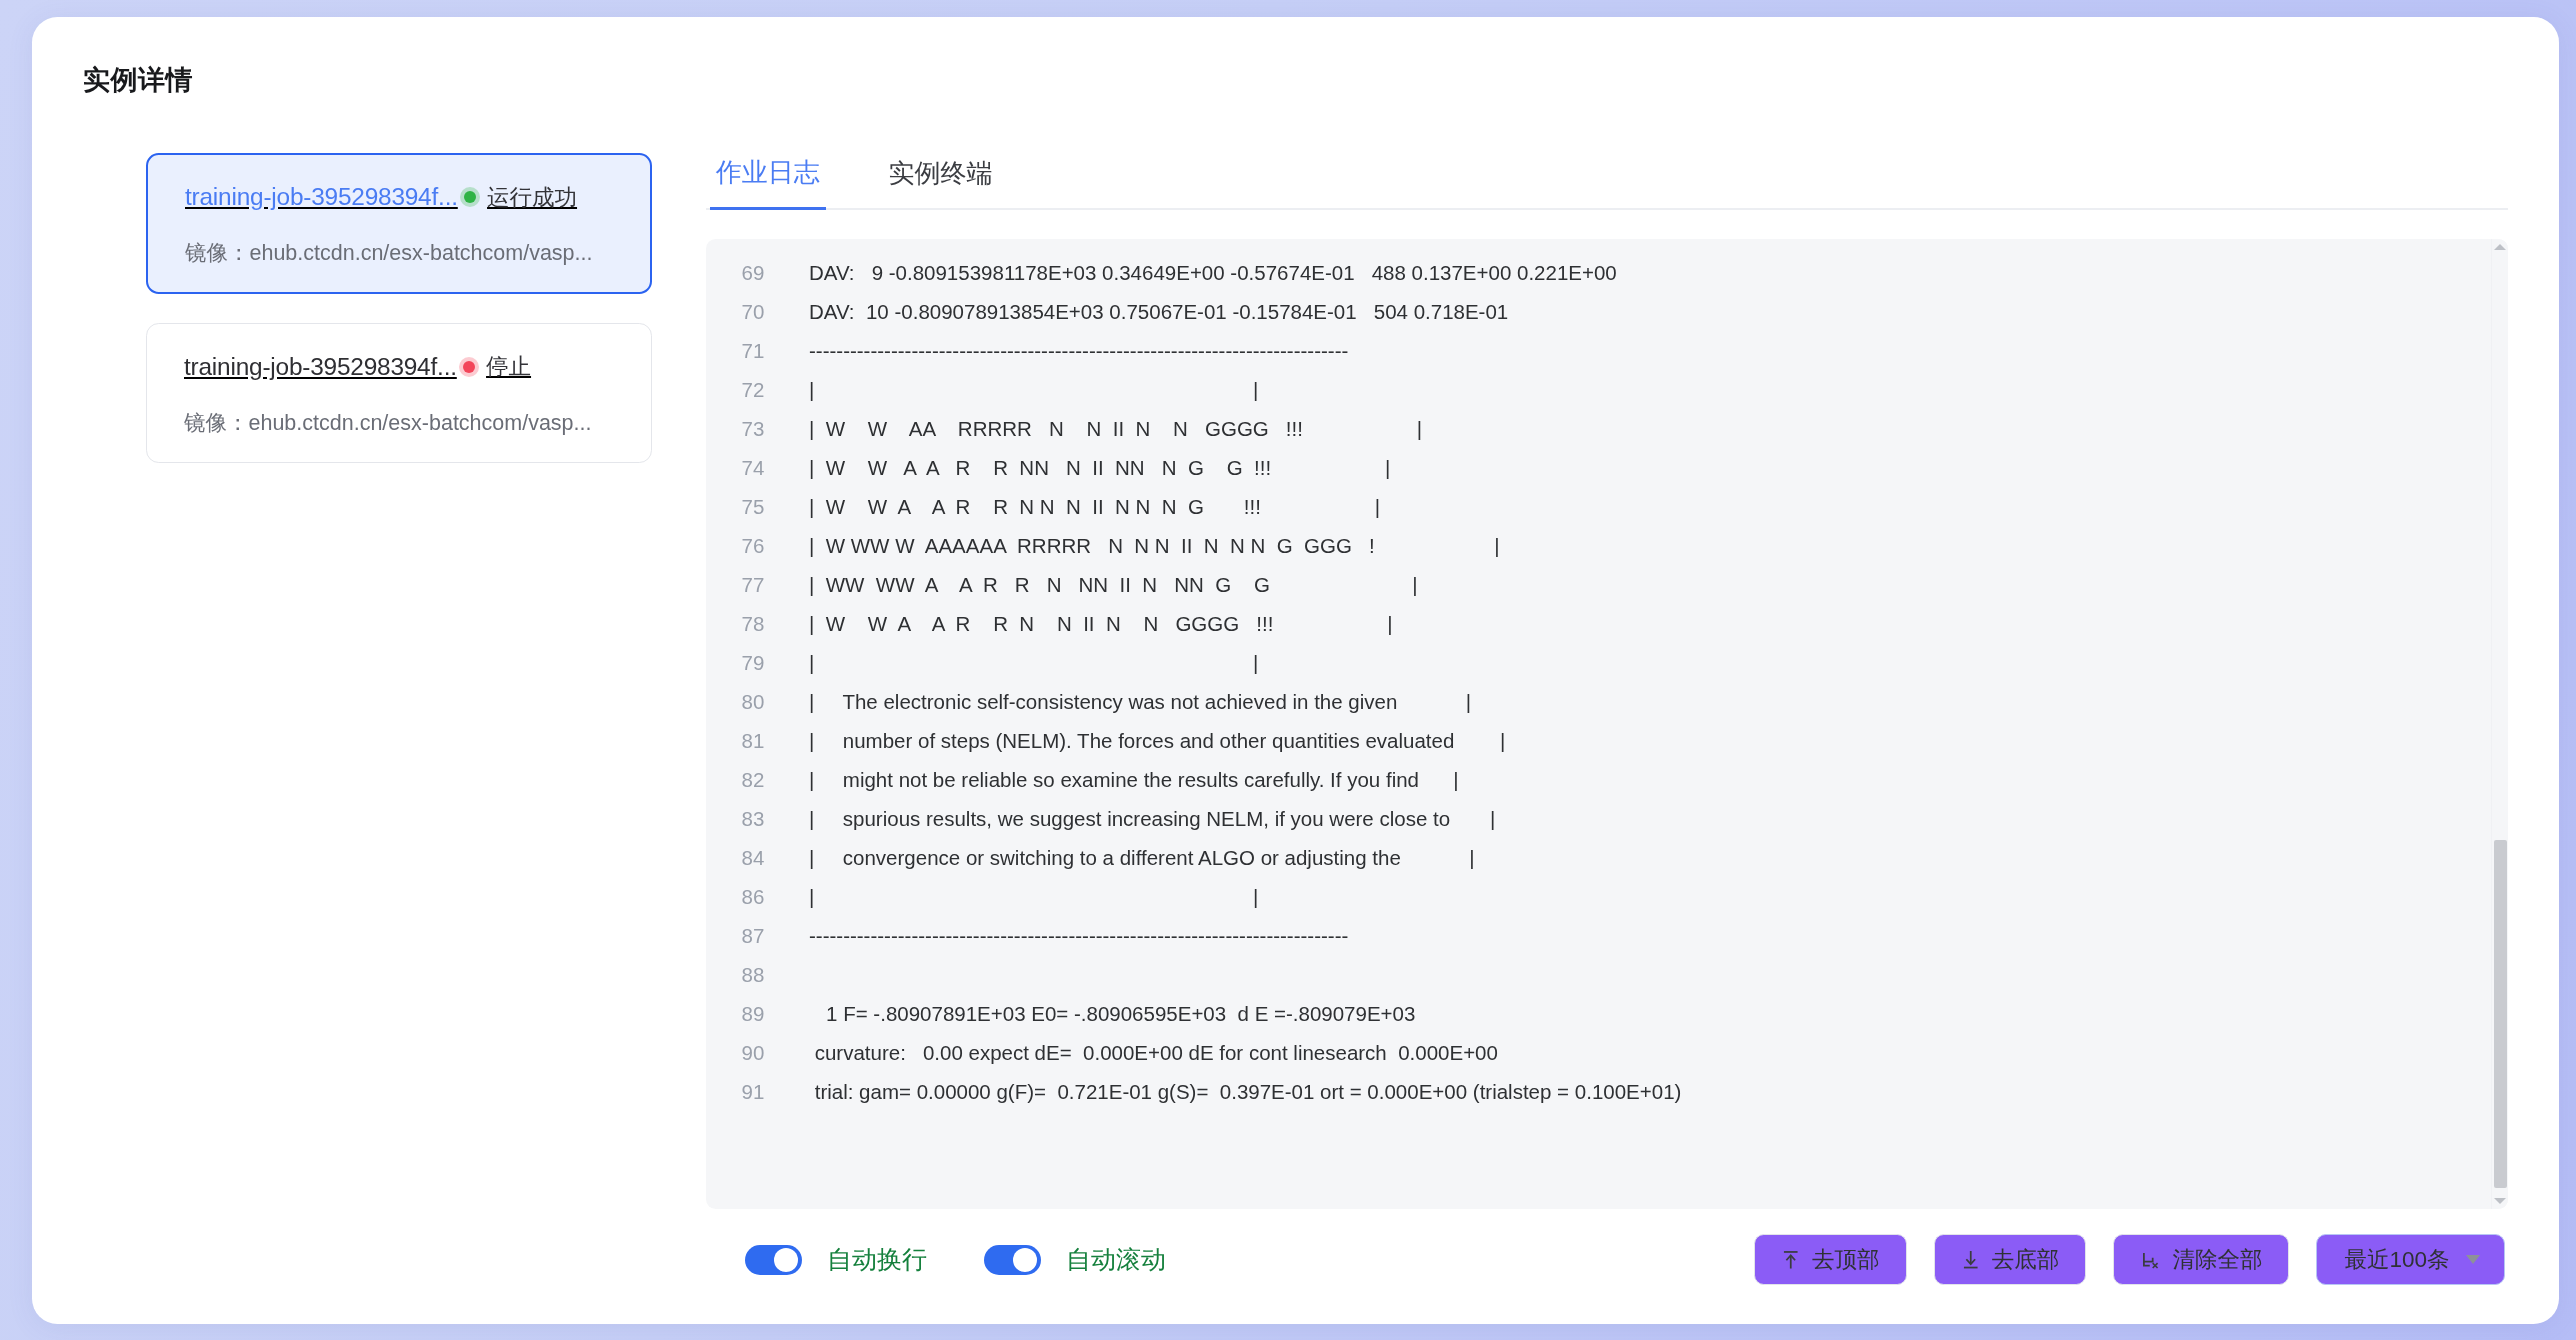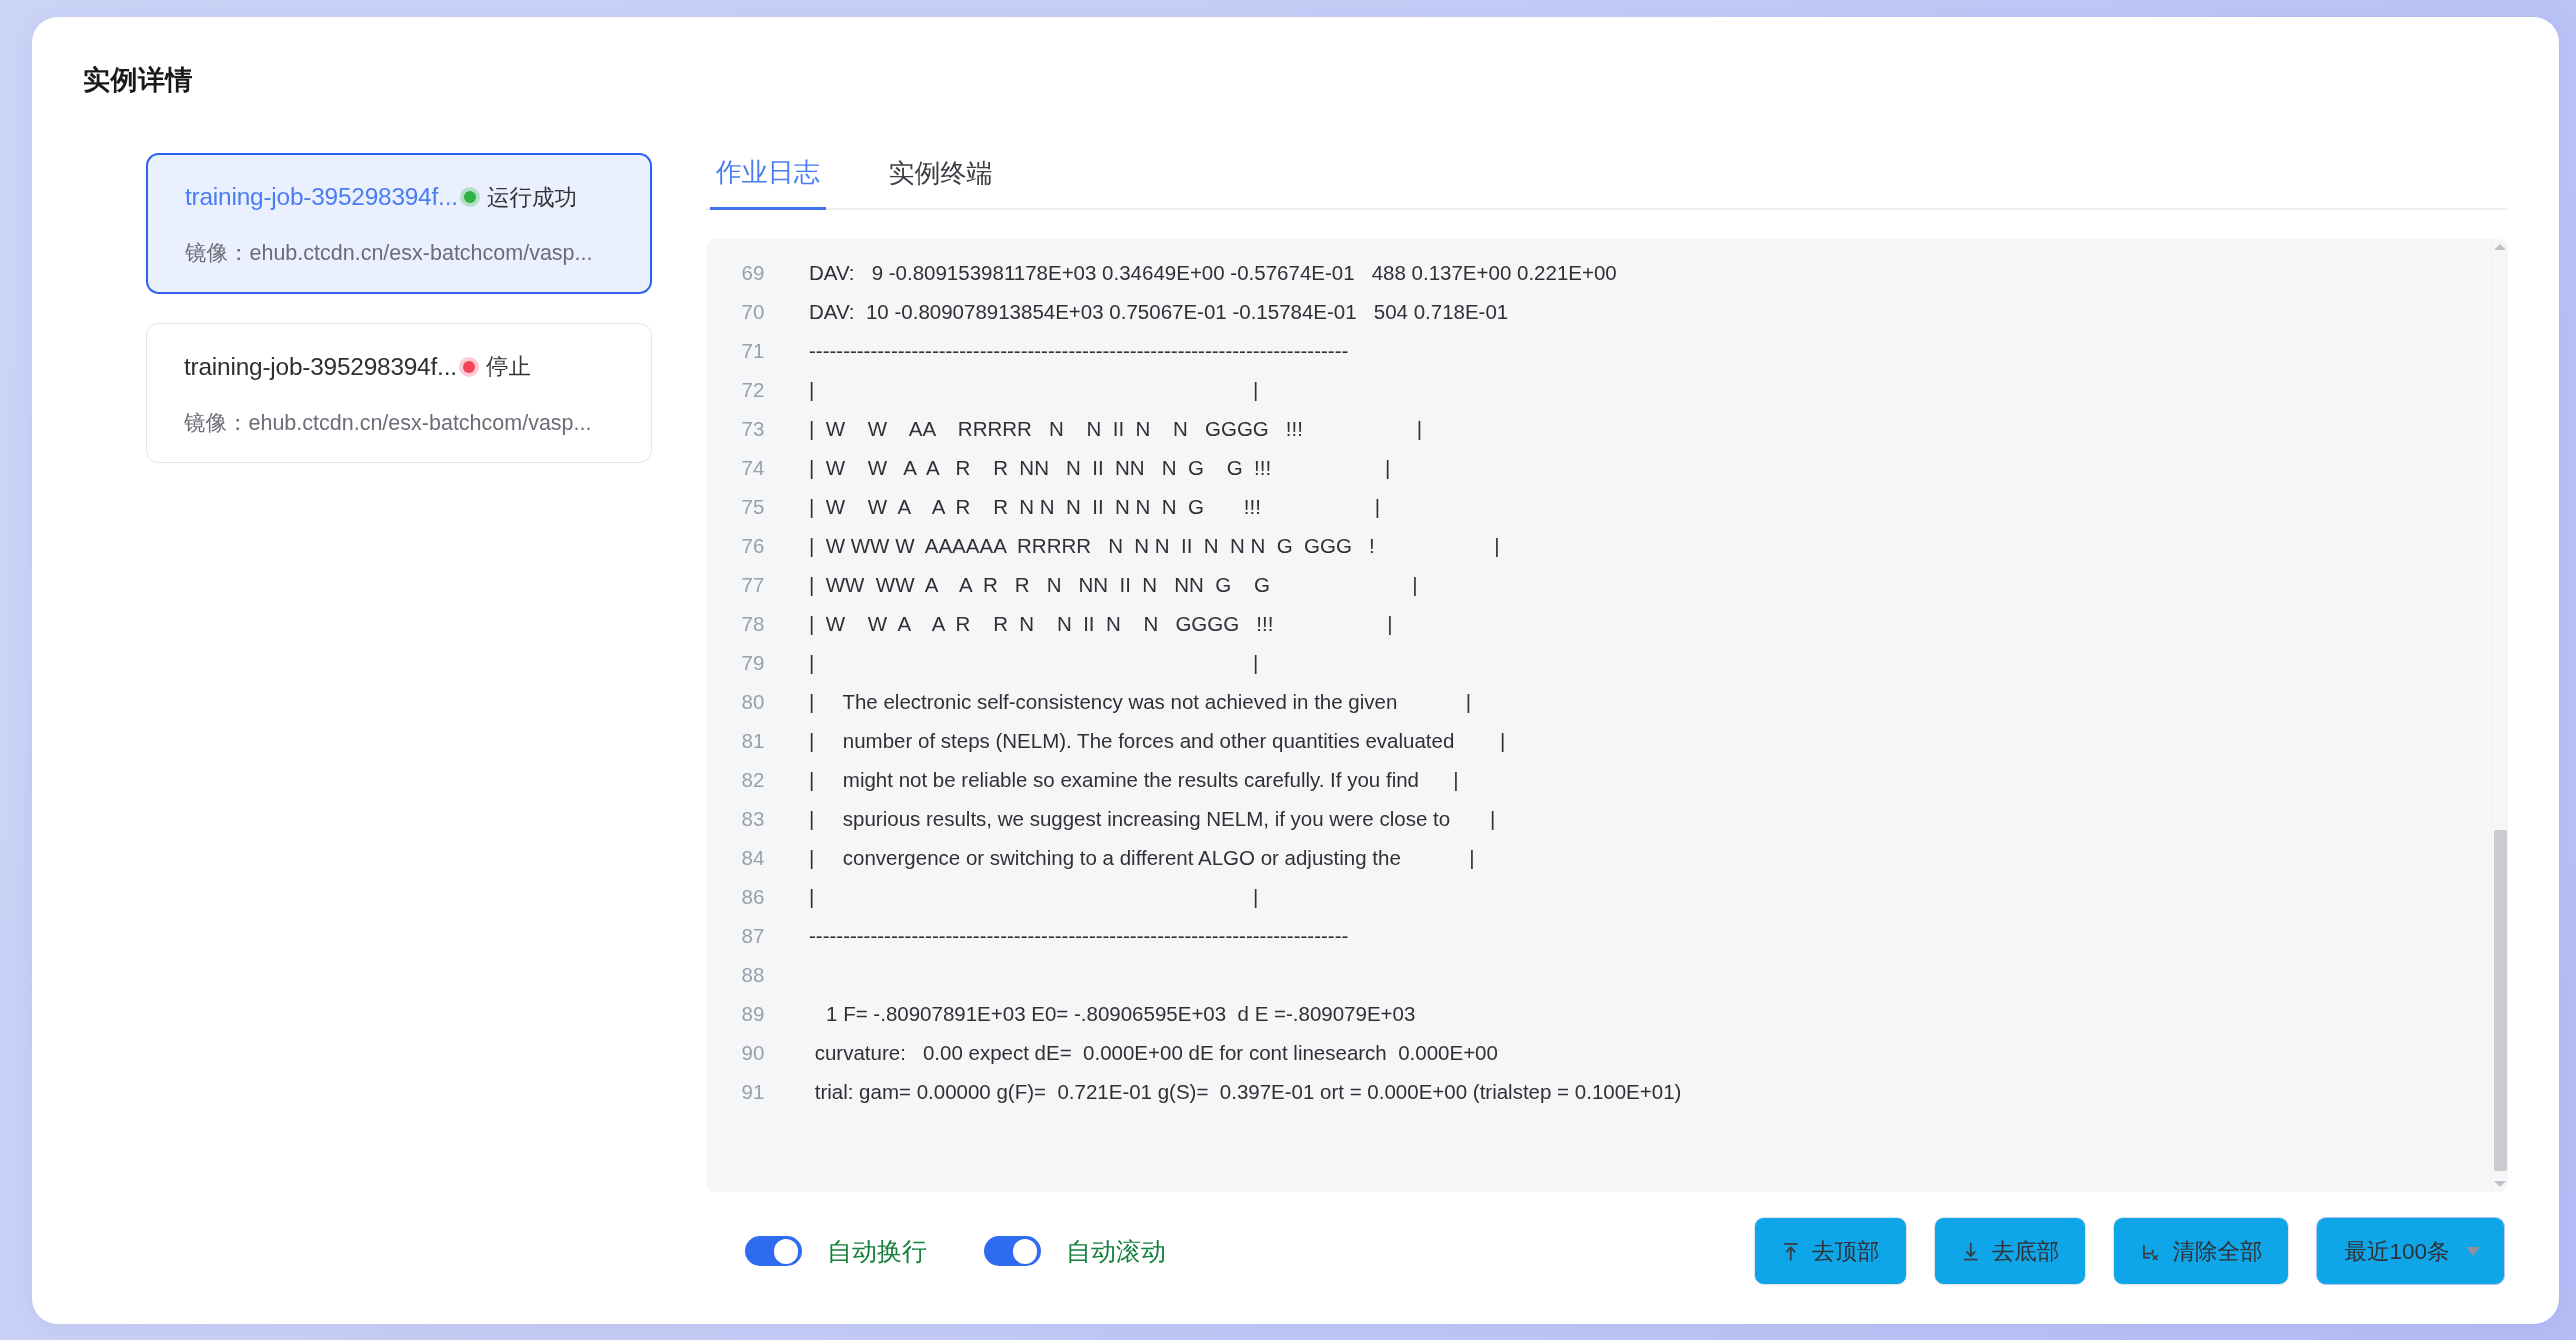--- a/index.html
+++ b/index.html
@@ -62,20 +62,21 @@
   .instance-card.selected {
     border: 2px solid #2b63f0;
     background: #eaf0fe;
   }
 
   .inst-top {
     display: flex;
     align-items: center;
     white-space: nowrap;
     margin-bottom: 25.4px;
+    text-decoration: underline;
   }
 
   .inst-name {
     font-size: 24.4px;
     color: #2f2f33;
     letter-spacing: -0.2px;
   }
   .instance-card.selected .inst-name { color: #4a7cf3; }
 
   .status-dot {
@@ -250,25 +251,25 @@
   }
 
   .spacer { flex: 1; }
 
   .btn-group { display: flex; align-items: center; }
 
   .btn {
     display: flex;
     align-items: center;
     justify-content: center;
-    height: 68px;
+    height: 51px;
     padding: 0 26px;
     border: 1.5px solid #e2e4ea;
     border-radius: 9.8px;
-    background: #0ea5e9;
+    background: #8b5cf6;
     font-size: 22.5px;
     color: #2f3135;
     margin-left: 27px;
     white-space: nowrap;
     cursor: pointer;
   }
   .btn .bicon {
     margin-right: 11.7px;
     display: inline-flex;
     align-items: center;

